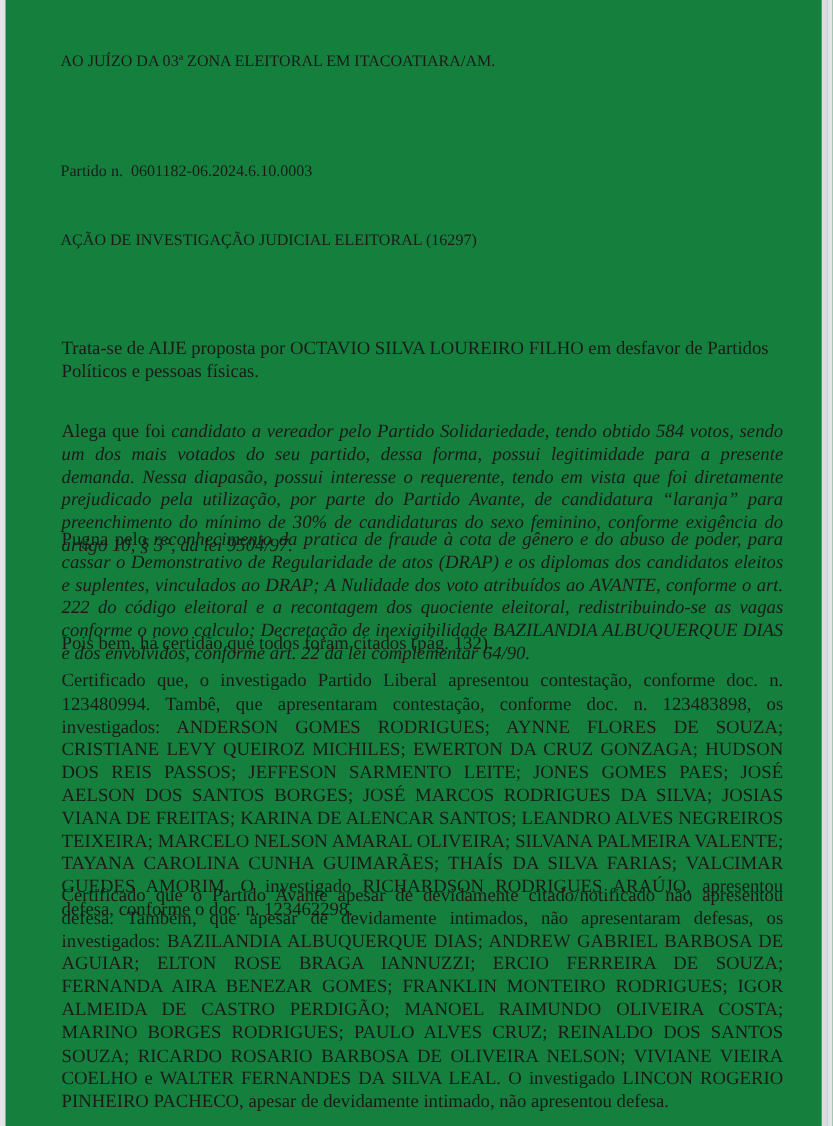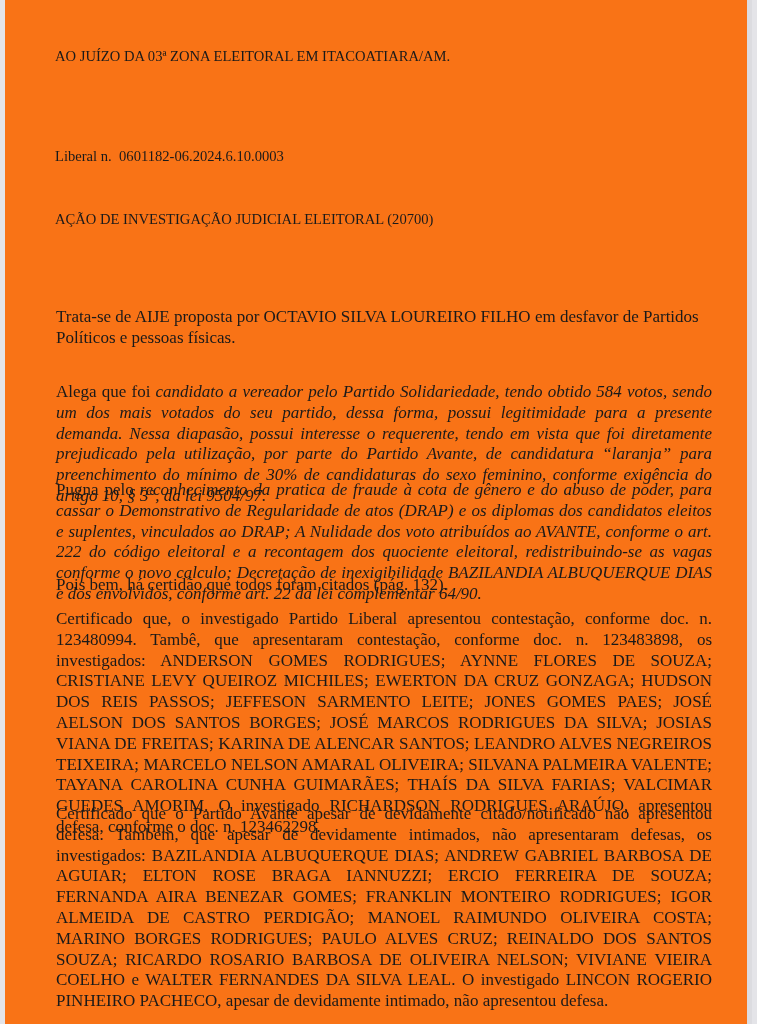--- a/index.html
+++ b/index.html
@@ -4,42 +4,42 @@
 <style>
   html, body { margin:0; padding:0; }
   body {
     width:757px; height:1024px; overflow:hidden;
     background:#e4e4e8;
     font-family: "Liberation Serif", "DejaVu Serif", serif;
     color:#1a1a1a;
   }
   .page {
     position:absolute; left:5px; top:0; width:747px; height:1024px;
-    background:#f97316;
+    background:#15803d;
   }
   .line { position:absolute; left:50px; font-size:14.6px; white-space:nowrap; }
   .para {
     position:absolute; left:51px; width:656px;
     font-size:17px; line-height:20.8px; text-align:justify;
   }
   .para i { font-style:italic; }
   .right-edge { position:absolute; right:0; top:0; width:5px; height:1024px; background:#dcdce0; }
 </style>
 </head>
 <body>
 
 <div class="page">
   <div class="line" style="top:48px;">AO JUÍZO DA 03ª ZONA ELEITORAL EM ITACOATIARA/AM.</div>
 
   <div class="line" style="top:148px;">
-    <span>Liberal n.</span>&nbsp;
+    <span>Partido n.</span>&nbsp;
     <span>0601182-06.2024.6.10.0003</span>
   </div>
 
-  <div class="line" style="top:211px;">AÇÃO DE INVESTIGAÇÃO JUDICIAL ELEITORAL (20700)</div>
+  <div class="line" style="top:211px;">AÇÃO DE INVESTIGAÇÃO JUDICIAL ELEITORAL (16297)</div>
 
   <div class="para" style="top:307px; text-align:left;">Trata-se de AIJE proposta por OCTAVIO SILVA LOUREIRO FILHO em desfavor de Partidos Políticos e pessoas físicas.</div>
 
   <div class="para" style="top:359px;margin-top:23px;">
     <span>Alega que foi </span><i>candidato a vereador pelo Partido Solidariedade, tendo obtido 584 votos, sendo um dos mais votados do seu partido, dessa forma, possui legitimidade para a presente demanda. Nessa diapasão, possui interesse o requerente, tendo em vista que foi diretamente prejudicado pela utilização, por parte do Partido Avante, de candidatura “laranja” para preenchimento do mínimo de 30% de candidaturas do sexo feminino, conforme exigência do artigo 10, § 3°, da lei 9504/97.</i>
   </div>
 
   <div class="para" style="top:480px;">
     <span>Pugna pelo </span><i>reconhecimento da pratica de fraude à cota de gênero e do abuso de poder, para cassar o Demonstrativo de Regularidade de atos (DRAP) e os diplomas dos candidatos eleitos e suplentes, vinculados ao DRAP; A Nulidade dos voto atribuídos ao AVANTE, conforme o art. 222 do código eleitoral e a recontagem dos quociente eleitoral, redistribuindo-se as vagas conforme o novo calculo; Decretação de inexigibilidade BAZILANDIA ALBUQUERQUE DIAS e dos envolvidos, conforme art. 22 da lei complementar 64/90.</i>
   </div>

